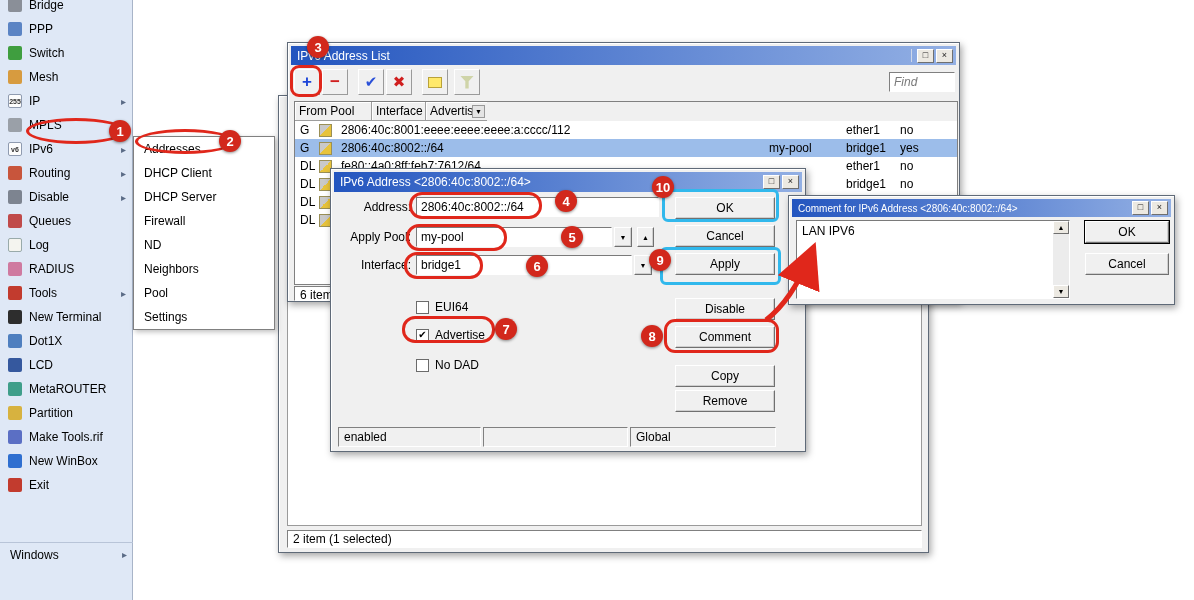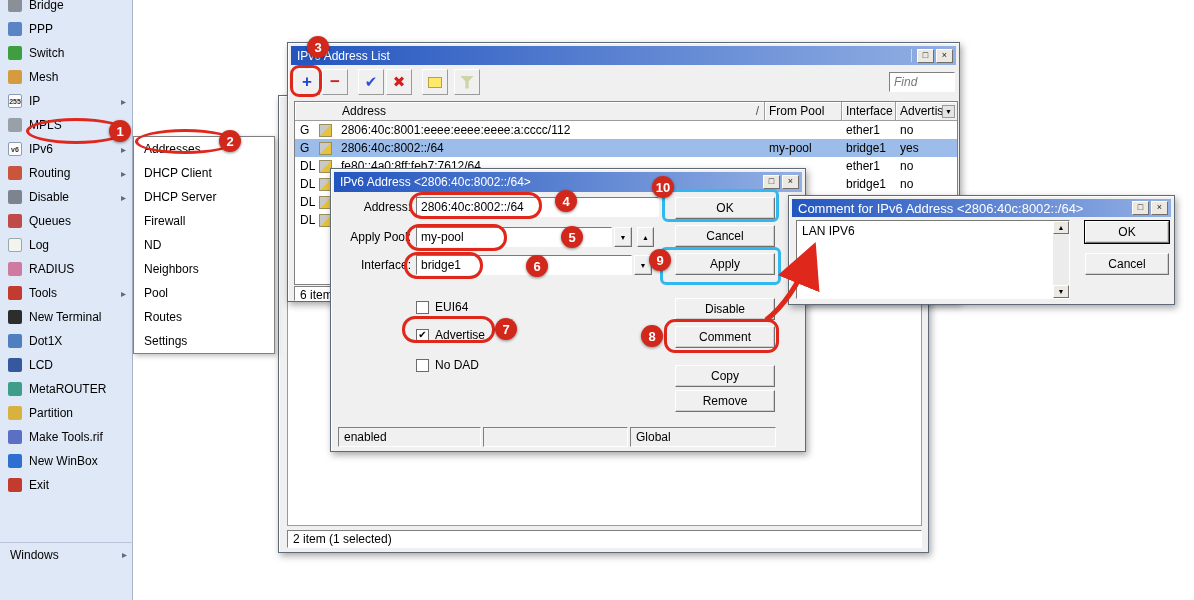--- a/index.html
+++ b/index.html
@@ -209,21 +209,20 @@
   </div>
 
   <div class="submenu abs" style="left:133px;top:136px">
     <div class="smitem">Addresses</div>
     <div class="smitem">DHCP Client</div>
     <div class="smitem">DHCP Server</div>
     <div class="smitem">Firewall</div>
     <div class="smitem">ND</div>
     <div class="smitem">Neighbors</div>
     <div class="smitem">Pool</div>
-    <div class="smitem">Routes</div>
     <div class="smitem">Settings</div>
   </div>
 
   <div class="win" style="left:278px;top:95px;width:651px;height:458px;z-index:3">
     <div class="abs" style="left:8px;top:24px;width:635px;height:406px;background:#fff;border:1px solid #9a9a9a"></div>
     <div class="insetbar" style="left:8px;top:434px;width:635px;height:18px">
       <span>2 item (1 selected)</span>
     </div>
   </div>
 
@@ -250,24 +249,20 @@
     <div class="tool" style="left:134px;top:26px">
         <span class="note-ic"></span>
       </div>
     <div class="tool" style="left:166px;top:26px">
         <span class="funnel"></span>
       </div>
     <input class="find" style="left: 601px; top: 29px;" placeholder="Find">
 
     <div class="tblframe" style="left:6px;top:58px;width:664px;height:184px">
       <div class="thead">
-        <div class="th" style="width:470px;padding-left:47px">
-          <span>Address</span>
-          <span class="sort">/</span>
-        </div>
         <div class="th" style="width:77px"><span>From Pool</span></div>
         <div class="th" style="width:54px"><span>Interface</span></div>
         <div class="th" style="width:61px;border-right:none;padding-right:16px">
           <span>Advertise</span>
           <span class="hfilter">▼</span>
         </div>
       </div>
       <div class="trow">
         <span class="flag">G</span>
           <span class="ricon"></span>
@@ -369,21 +364,21 @@
     <div class="btn abs" style="left:344px;top:196px;width:100px;height:22px">Copy</div>
     <div class="btn abs" style="left:344px;top:221px;width:100px;height:22px">Remove</div>
 
     <div class="statuscell" style="left:7px;top:258px;width:143px">enabled</div>
     <div class="statuscell" style="left:152px;top:258px;width:145px"></div>
     <div class="statuscell" style="left:299px;top:258px;width:146px">Global</div>
   </div>
 
   <div class="win" style="left:788px;top:195px;width:387px;height:110px;z-index:25">
     <div class="titlebar" style="height:18px">
-      <span class="ttext" style="font-size:13px">Comment for IPv6 Address &lt;2806:40c:8002::/64&gt;</span>
+      <span class="ttext" style="font-size:10px">Comment for IPv6 Address &lt;2806:40c:8002::/64&gt;</span>
       <span class="tbtn">□</span>
       <span class="tbtn">×</span>
     </div>
     <div class="cmtbox" style="left:7px;top:24px;width:274px;height:79px">
       <textarea class="cmttext" style="">LAN IPV6</textarea>
       <div class="vscroll">
         <div class="sbtn">▲</div>
         <div class="sbtn">▼</div>
       </div>
     </div>

